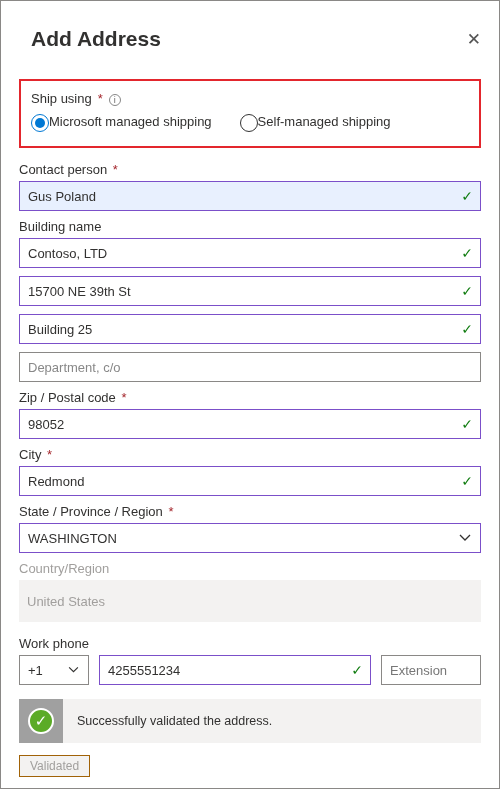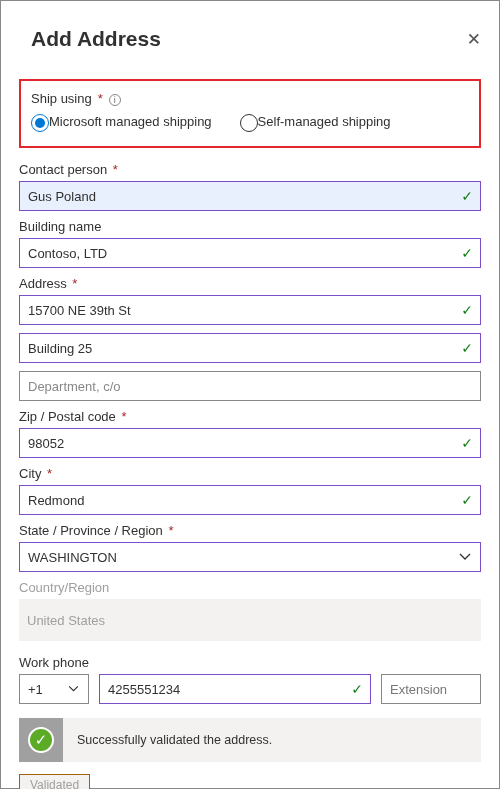--- a/index.html
+++ b/index.html
@@ -225,23 +225,20 @@
       <input class="txt-input" value="Gus Poland" style="">
       <span class="check-mark">✓</span>
     </div>
 
     <div class="field-label">Building name</div>
     <div class="txt-wrap">
       <input class="txt-input" value="Contoso, LTD" style="">
       <span class="check-mark">✓</span>
     </div>
 
-    <div class="field-label">
-      <span>Address</span><span class="req"> *</span>
-    </div>
     <div class="txt-wrap">
       <input class="txt-input" value="15700 NE 39th St" style="">
       <span class="check-mark">✓</span>
     </div>
     <div class="txt-wrap">
       <input class="txt-input" value="Building 25" style="">
       <span class="check-mark">✓</span>
     </div>
     <div class="txt-wrap neutral">
       <input class="txt-input" placeholder="Department, c/o" style="">

